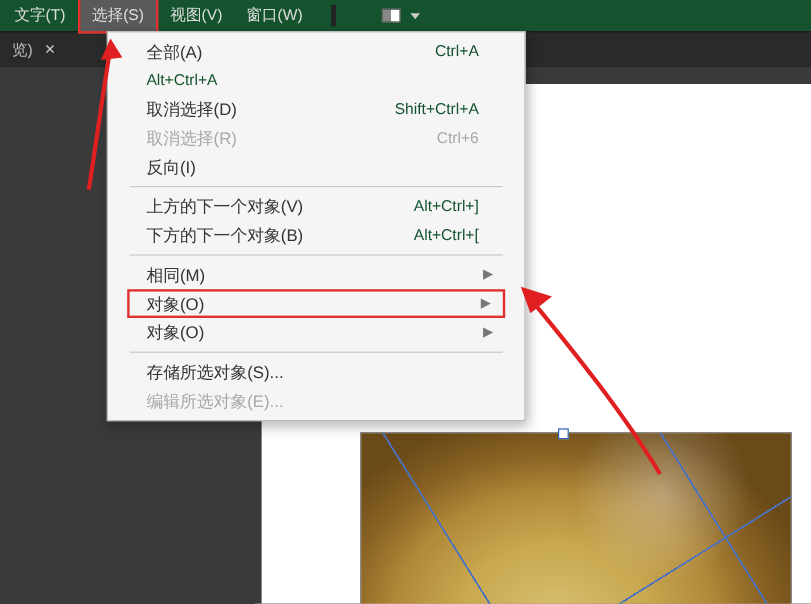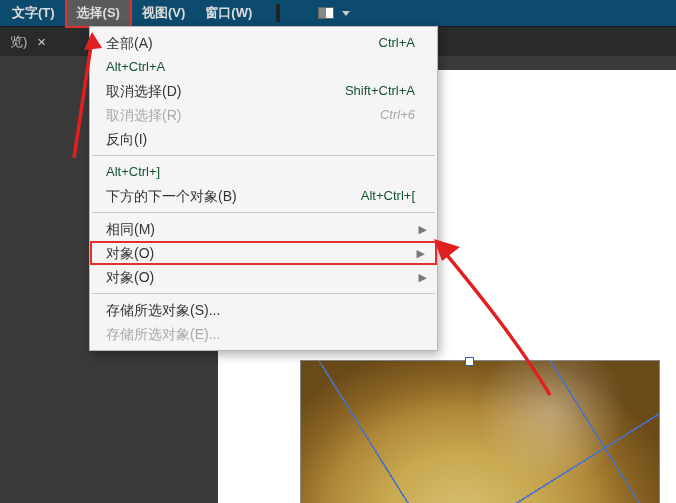--- a/index.html
+++ b/index.html
@@ -8,25 +8,24 @@
       height: 503px;
       background: #3a3a3a;
       font-family: "Microsoft YaHei", "SimSun", sans-serif;
       font-size: 13px;
       color: #ddd;
       overflow: hidden;
       position: relative;
     }
     .menubar {
       height: 26px;
-      background: #0c4a6e;
+      background: #14532d;
       display: flex;
       align-items: center;
       padding: 0 2px;
-      font-weight: bold;
     }
     .menu-item {
       padding: 4px 10px;
       cursor: default;
       color: #ddd;
       font-size: 13px;
     }
     .menu-item.active {
       background: #5a5a5a;
     }
@@ -106,42 +105,42 @@
       background: #fff;
     }
     .dropdown {
       position: absolute;
       top: 26px;
       left: 89px;
       width: 349px;
       background: #f5f5f5;
       border: 1px solid #b8b8b8;
       box-shadow: 2px 4px 10px rgba(0,0,0,0.3);
-      padding: 4px 0;
+      padding: 4px 16px;
       z-index: 100;
       color: #333;
     }
     .dd-row {
       display: flex;
       justify-content: space-between;
       align-items: center;
       padding: 3px 22px 3px 16px;
       font-size: 14px;
       line-height: 18px;
       cursor: default;
     }
     .dd-row.disabled { color: #a8a8a8; }
     .dd-row.highlighted { border: 2px solid #e03030; padding: 1px 20px 1px 14px; }
     .dd-sep {
       height: 1px;
       background: #c8c8c8;
       margin: 4px 2px;
     }
     .dd-shortcut { color: #14532d; font-size: 13px; }
-    .dd-row.disabled .dd-shortcut { color: #a8a8a8; font-style: italic; }
+    .dd-row.disabled .dd-shortcut { color: #a8a8a8; }
     .submenu-arrow {
       font-size: 11px;
       color: #777;
       position: absolute;
       right: 10px;
     }
     .swatch-icon {
       width: 16px; height: 12px;
       background: linear-gradient(to right, #888 50%, #fff 50%);
       border: 1px solid #666;
@@ -203,20 +202,21 @@
   </div>
   <div class="dd-row disabled">
     <span>取消选择(R)</span>
     <span class="dd-shortcut">Ctrl+6</span>
   </div>
   <div class="dd-row">
     <span>反向(I)</span>
   </div>
   <div class="dd-sep"></div>
   <div class="dd-row">
+    <span>上方的下一个对象(V)</span>
     <span class="dd-shortcut">Alt+Ctrl+]</span>
   </div>
   <div class="dd-row">
     <span>下方的下一个对象(B)</span>
     <span class="dd-shortcut">Alt+Ctrl+[</span>
   </div>
   <div class="dd-sep"></div>
   <div class="dd-row" style="position:relative">
     <span>相同(M)</span>
     <span class="submenu-arrow">▶</span>
@@ -227,21 +227,21 @@
   </div>
   <div class="dd-row" style="position:relative">
     <span>对象(O)</span>
     <span class="submenu-arrow">▶</span>
   </div>
   <div class="dd-sep"></div>
   <div class="dd-row">
     <span>存储所选对象(S)...</span>
   </div>
   <div class="dd-row disabled">
-    <span>存储所选对象(E)...</span>
+    <span>编辑所选对象(E)...</span>
   </div>
 </div>
 
 <div class="red-arrow" style="left:60px;top:30px">
   <svg width="60" height="140">
     <path d="M14,128 C 20,90 26,46 32,10" stroke="#e02020" stroke-width="3.5" fill="none"></path>
     <polygon points="32,2 24,20 42,18" fill="#e02020"></polygon>
   </svg>
 </div>
 <div class="red-arrow" style="left:430px;top:225px">

